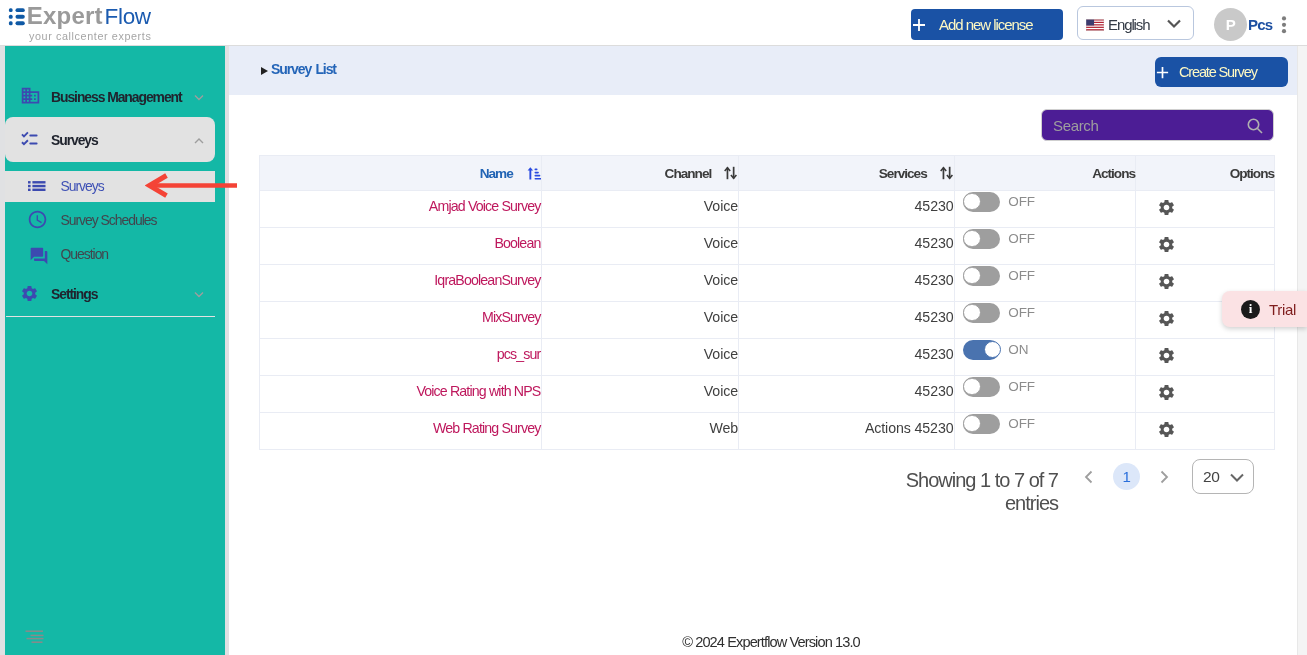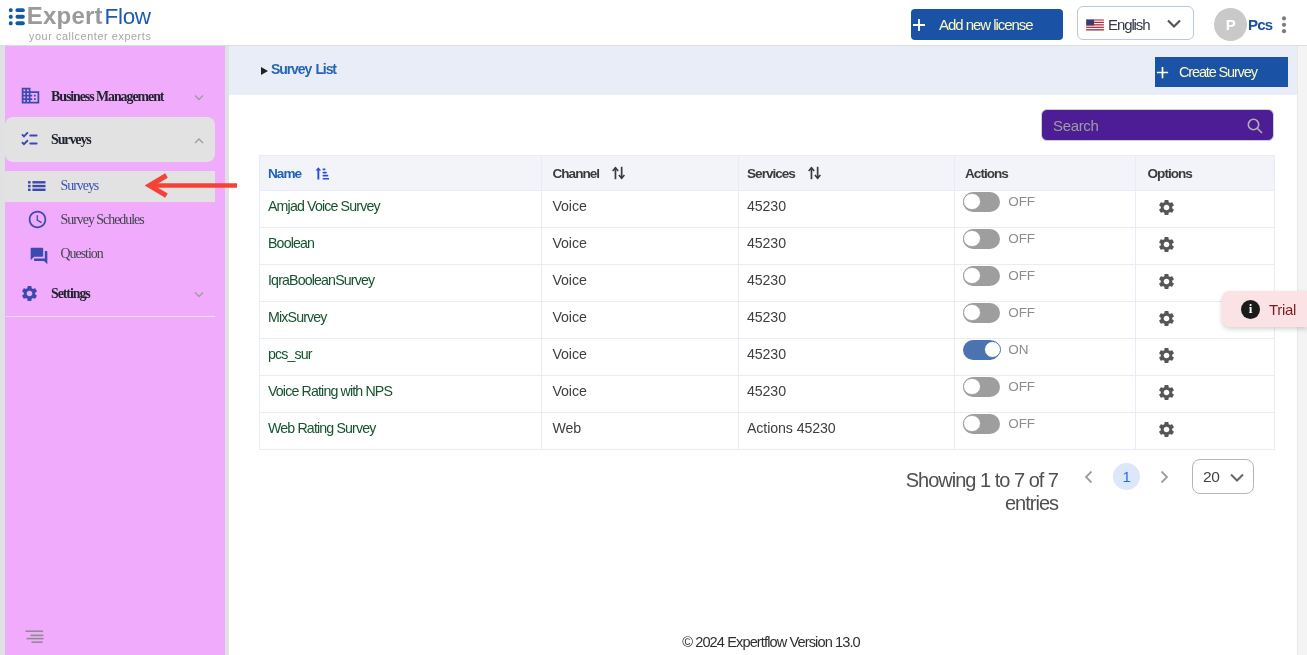--- a/index.html
+++ b/index.html
@@ -2,40 +2,40 @@
 <html><head>
 <meta charset="utf-8">
 <style>
   * { margin:0; padding:0; box-sizing:border-box; }
   html,body { width:1307px; height:655px; overflow:hidden; }
   body { font-family:"Liberation Sans", sans-serif; background:#e0e1e3; position:relative; letter-spacing:-0.35px; }
   .abs { position:absolute; }
   
   #header { position:absolute; left:0; top:0; width:1307px; height:46px; background:#fff; border-bottom:1px solid #dcdcdc; z-index:30; }
   
-  #sidebar { position:absolute; left:5px; top:46px; width:220px; height:609px; background:#f0abfc; z-index:10;font-family:Liberation Serif, serif; }
+  #sidebar { position:absolute; left:5px; top:46px; width:220px; height:609px; background:#14b8a6; z-index:10; }
   .nav-parent { position:absolute; left:0; width:210px; height:45px; }
   .nav-parent .txt { position:absolute; left:46px; top:50%; transform:translateY(-50%); font-size:13.9px; font-weight:bold; color:#20242e; letter-spacing:-1.05px; white-space:nowrap;}
   .nav-sub .txt { position:absolute; left:55.5px; top:50%; transform:translateY(-50%); font-size:13.9px; color:#42454d; letter-spacing:-1.0px; white-space:nowrap; }
   .chev { position:absolute; right:11.5px; top:50%; width:10px; height:10px; }
   
   #crumb { position:absolute; left:229px; top:46px; width:1078px; height:49px; background:#e8edf8; z-index:5;}
   #content { position:absolute; left:229px; top:95px; width:1078px; height:560px; background:#fff; }
   .btn-blue { background:#1a52a5; color:#fef9c3; border-radius:4px; display:flex; align-items:center; }
   
   table { border-collapse:collapse; table-layout:fixed; }
   #tbl { position:absolute; left:259px; top:155px; width:1015px; }
-  #tbl th, #tbl td { border:1px solid #e9ecf4; font-weight:normal; text-align:left; vertical-align:middle; padding:0 0 0 8px; }
+  #tbl th, #tbl td { border:1px solid #e9ecf4; font-weight:normal; text-align:right; vertical-align:middle; padding:0 0 0 8px; }
   #tbl th { height:35px; background:#f2f4fa; color:#3b3b3b; font-weight:bold; font-size:13.6px; letter-spacing:-1.0px; }
   #tbl td { height:37px; font-size:14.2px; color:#3f3f3f; letter-spacing:-0.1px; padding:7px 0 0 8px; vertical-align:top; }
   #tbl td.mid { vertical-align:middle; padding-top:0; }
   #tbl th:nth-child(2), #tbl td:nth-child(2) { padding-left:11px; }
   #tbl th:nth-child(4), #tbl td:nth-child(4) { padding-left:10.5px; }
   #tbl th:nth-child(5), #tbl td:nth-child(5) { padding-left:11.5px; }
-  #tbl a { color:#14532d; text-decoration:none; letter-spacing:-0.85px; }
+  #tbl a { color:#be185d; text-decoration:none; letter-spacing:-0.85px; }
   .tgl { position:relative; width:37px; height:20px; border-radius:10px; background:#9e9e9e; margin-top:-15px; flex:none;}
   .tgl .knob { position:absolute; left:0px; top:1px; width:17.5px; height:17.5px; background:#fff; border:1px solid #9e9e9e; border-radius:50%; }
   .tgl.on { background:#4a73af; }
   .tgl.on .knob { left:auto; right:-1px; border-color:#4a73af; }
   .tlabel { color:#8c8c8c; font-size:13.5px; margin-left:8px; position:relative; top:-7.5px;}
   .gearcell { text-align:left; }
 </style>
 </head>
 <body>
 
@@ -170,21 +170,21 @@
 <svg class="abs" style="left:145px; top:173px; z-index:20;" width="93" height="25" viewBox="0 0 93 25">
   <path d="M4 12.6 H92" stroke="#f44336" stroke-width="4.5" fill="none"></path>
   <path d="M21.5 2.5 L4.5 12.6 L21.5 22.7" stroke="#f44336" stroke-width="5" fill="none"></path>
 </svg>
 
 <div id="crumb">
   <svg class="abs" style="left:32px; top:21px;" width="7" height="8" viewBox="0 0 7 8">
       <path d="M0 0 L7 4 L0 8 Z" fill="#222"></path>
     </svg>
   <div class="abs" style="left:42px; top:14.5px; font-size:14px; font-weight:bold; color:#2465b8; letter-spacing:-1.1px; word-spacing:1.5px;">Survey List</div>
-  <div class="btn-blue abs" style="left:926px; top:11px; width:133px; height:30px; font-size:14.5px; letter-spacing:-1.15px; border-radius:0;">
+  <div class="btn-blue abs" style="left:926px; top:11px; width:133px; height:30px; font-size:14.5px; letter-spacing:-1.15px; border-radius:6px;">
     <svg width="15" height="15" viewBox="0 0 16 16" style="margin-right:9px;">
         <path d="M8 2v12M2 8h12" stroke="#fff" stroke-width="1.8"></path>
       </svg>
     Create Survey
   </div>
 </div>
 
 <div id="content"></div>
 
 <div class="abs" style="left:1041px; top:109px; width:233px; height:32px; border:1px solid #cfcfcf; border-radius:6px; background:#4c1d95; z-index:6;">

